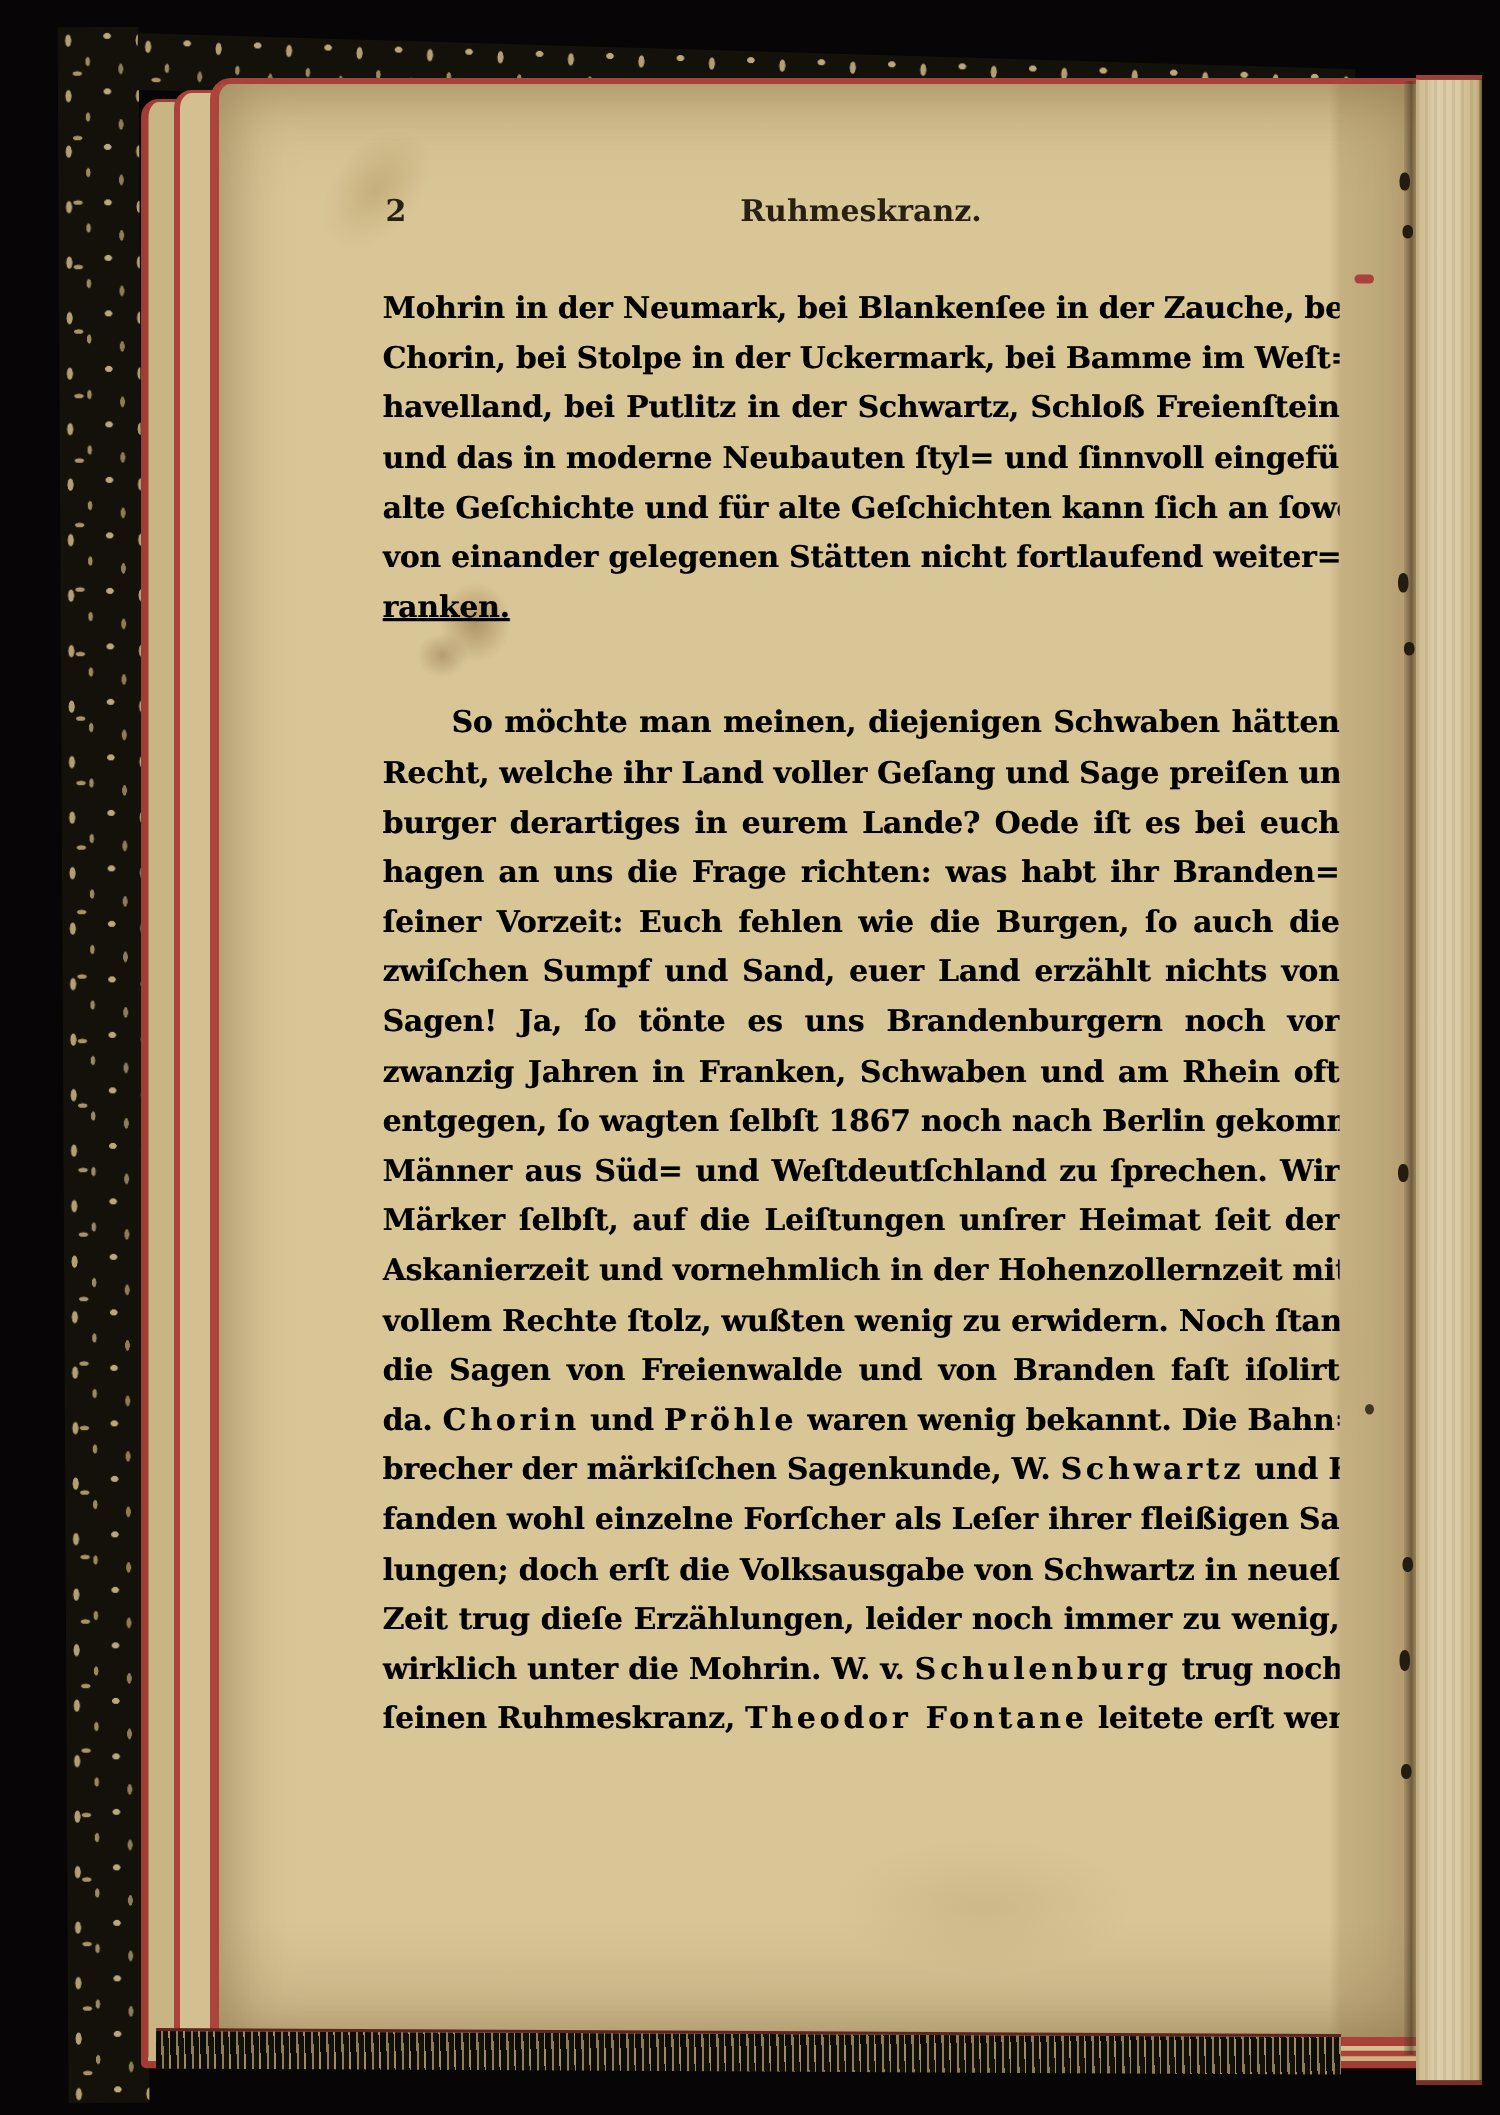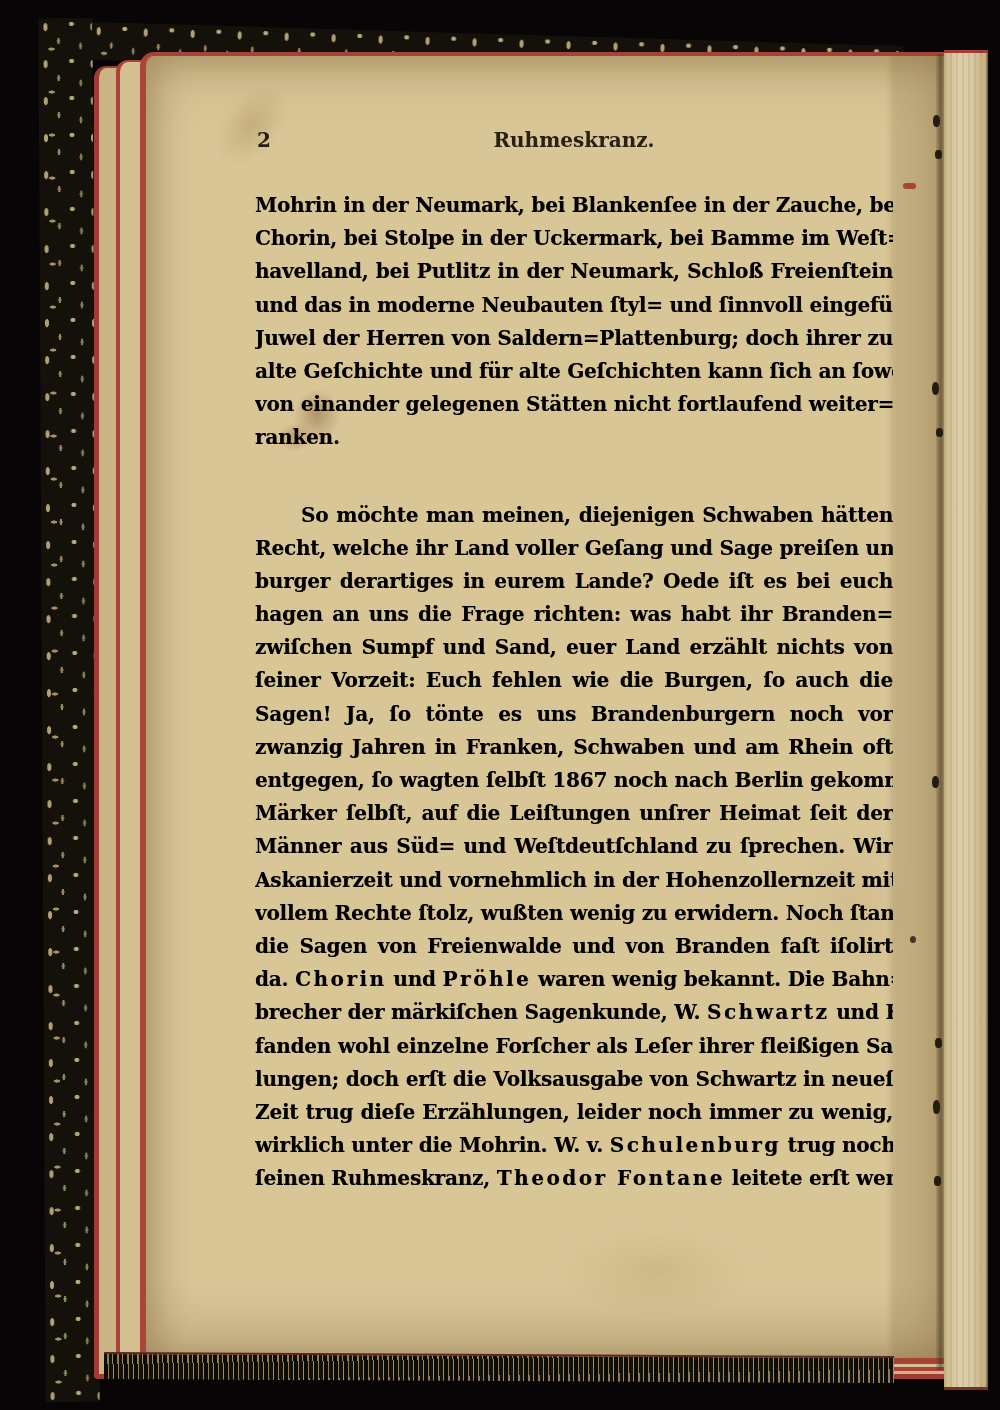--- a/index.html
+++ b/index.html
@@ -57,21 +57,21 @@
   .stain{position:absolute;border-radius:50%;pointer-events:none;}
   .red-dash{position:absolute;left:903px;top:183px;width:13px;height:6px;background:#a9423a;border-radius:3px;}
   .ink-dot{position:absolute;left:910px;top:936px;width:6px;height:7px;background:#43351f;border-radius:50%;}
   .header{position:absolute;left:109px;top:72px;width:638px;height:28px;font-size:20px;font-weight:700;
     text-align:center;color:#2a2012;}
   .header .pagenum{position:absolute;left:2px;top:0;}
   .body-text{position:absolute;left:109px;top:137px;width:638px;font-weight:700;}
   .line{height:33.2px;font-size:20px;letter-spacing:-.2px;overflow:hidden;white-space:nowrap;
     text-align:justify;text-align-last:justify;text-shadow:.3px .3px .3px rgba(42,32,18,.55);}
   .line.indent{text-indent:46px;margin-top:44px;}
-  .line.no-just{text-align-last:left;}
+  .line.no-just{text-align-last:left;text-decoration:underline;}
   .spaced{letter-spacing:2.5px;}
 </style>
 </head>
 <body>
 
 <div class="scene">
 
   <div class="marble marble-left"></div>
   <div class="marble marble-top"></div>
 
@@ -88,39 +88,38 @@
 
     <div class="header">
       <span class="pagenum">2</span>
       <span>Ruhmeskranz.</span>
     </div>
 
     <div class="body-text" id="body-lines">
         <div>
           <div class="line"><span>Mohrin in der Neumark, bei Blankenſee in der Zauche, bei</span></div>
           <div class="line"><span>Chorin, bei Stolpe in der Uckermark, bei Bamme im Weſt=</span></div>
-          <div class="line"><span>havelland, bei Putlitz in der Neumark, Schloß Freienſtein</span></div>
+          <div class="line"><span>havelland, bei Putlitz in der Schwartz, Schloß Freienſtein</span></div>
           <div class="line"><span>und das in moderne Neubauten ſtyl= und ſinnvoll eingefügte</span></div>
-          <div class="line"><span>Juwel der Herren von Saldern=Plattenburg; doch ihrer zu</span></div>
           <div class="line"><span>alte Geſchichte und für alte Geſchichten kann ſich an ſoweit</span></div>
           <div class="line"><span>von einander gelegenen Stätten nicht fortlaufend weiter=</span></div>
           <div class="line no-just"><span>ranken.</span></div>
         </div>
         <div>
           <div class="line indent"><span>So möchte man meinen, diejenigen Schwaben hätten</span></div>
           <div class="line"><span>Recht, welche ihr Land voller Geſang und Sage preiſen und</span></div>
           <div class="line"><span>burger derartiges in eurem Lande?  Oede iſt es bei euch</span></div>
           <div class="line"><span>hagen an uns die Frage richten: was habt ihr Branden=</span></div>
+          <div class="line"><span>ſeiner Vorzeit: Euch fehlen wie die Burgen, ſo auch die</span></div>
           <div class="line"><span>zwiſchen Sumpf und Sand, euer Land erzählt nichts von</span></div>
-          <div class="line"><span>ſeiner Vorzeit: Euch fehlen wie die Burgen, ſo auch die</span></div>
           <div class="line"><span>Sagen!  Ja, ſo tönte es uns Brandenburgern noch vor</span></div>
           <div class="line"><span>zwanzig Jahren in Franken, Schwaben und am Rhein oft</span></div>
           <div class="line"><span>entgegen, ſo wagten ſelbſt 1867 noch nach Berlin gekommene</span></div>
+          <div class="line"><span>Männer aus Süd= und Weſtdeutſchland zu ſprechen.  Wir</span></div>
           <div class="line"><span>Märker ſelbſt, auf die Leiſtungen unſrer Heimat ſeit der</span></div>
-          <div class="line"><span>Männer aus Süd= und Weſtdeutſchland zu ſprechen.  Wir</span></div>
           <div class="line"><span>Askanierzeit und vornehmlich in der Hohenzollernzeit mit</span></div>
           <div class="line"><span>vollem Rechte ſtolz, wußten wenig zu erwidern.  Noch ſtanden</span></div>
           <div class="line"><span>die Sagen von Freienwalde und von Branden faſt iſolirt</span></div>
           <div class="line"><span>da.  </span><span class="spaced">Chorin</span><span> und </span><span class="spaced">Pröhle</span><span> waren wenig bekannt.  Die Bahn=</span></div>
           <div class="line"><span>brecher der märkiſchen Sagenkunde, W. </span><span class="spaced">Schwartz</span><span> und </span><span class="spaced">Kuhn</span></div>
           <div class="line"><span>fanden wohl einzelne Forſcher als Leſer ihrer fleißigen Samm=</span></div>
           <div class="line"><span>lungen; doch erſt die Volksausgabe von Schwartz in neueſter</span></div>
           <div class="line"><span>Zeit trug dieſe Erzählungen, leider noch immer zu wenig,</span></div>
           <div class="line"><span>wirklich unter die Mohrin.  W. v. </span><span class="spaced">Schulenburg</span><span> trug noch nicht</span></div>
           <div class="line"><span>ſeinen Ruhmeskranz, </span><span class="spaced">Theodor Fontane</span><span> leitete erſt wenige</span></div>

